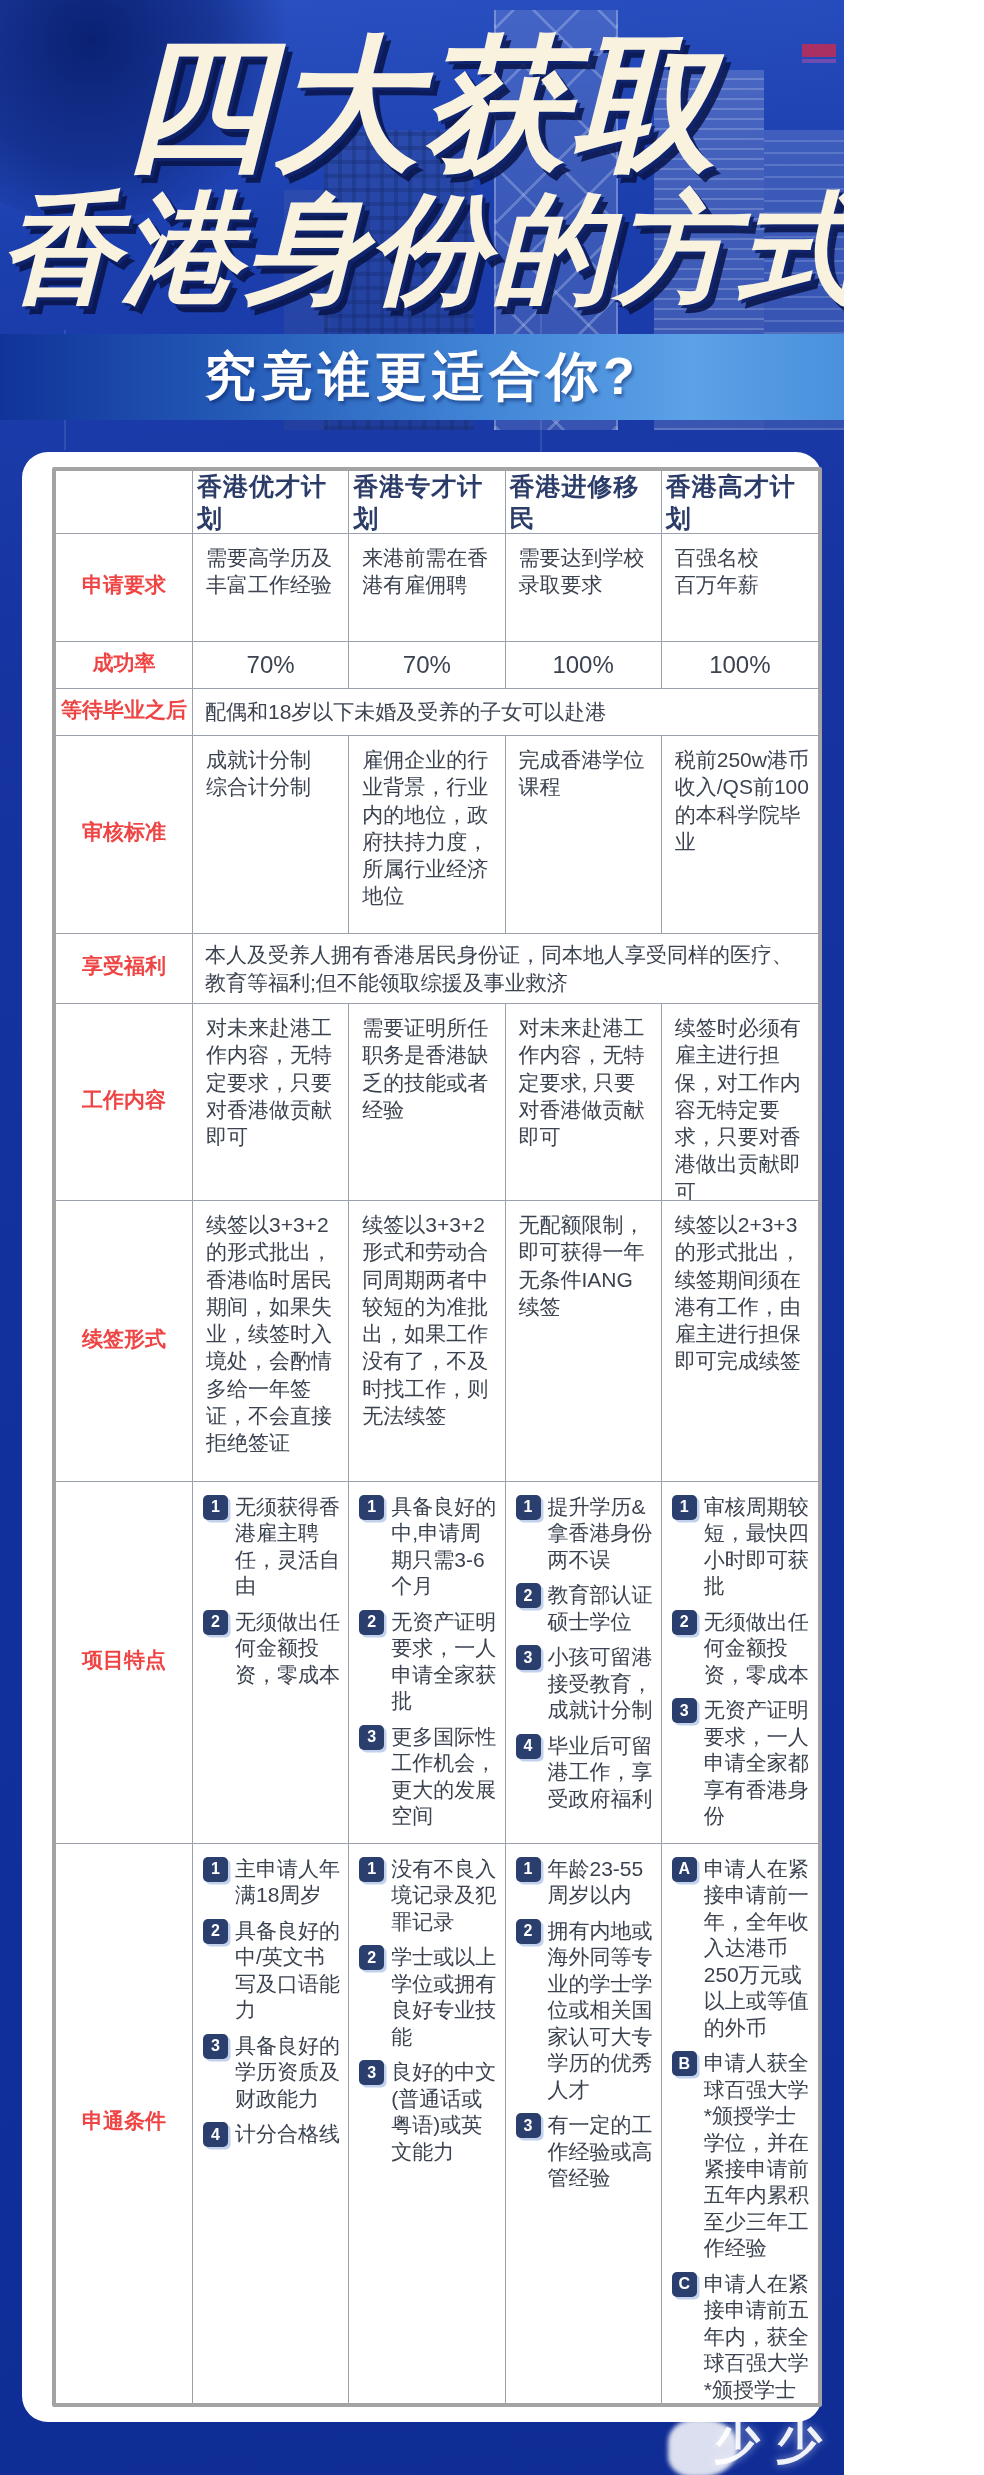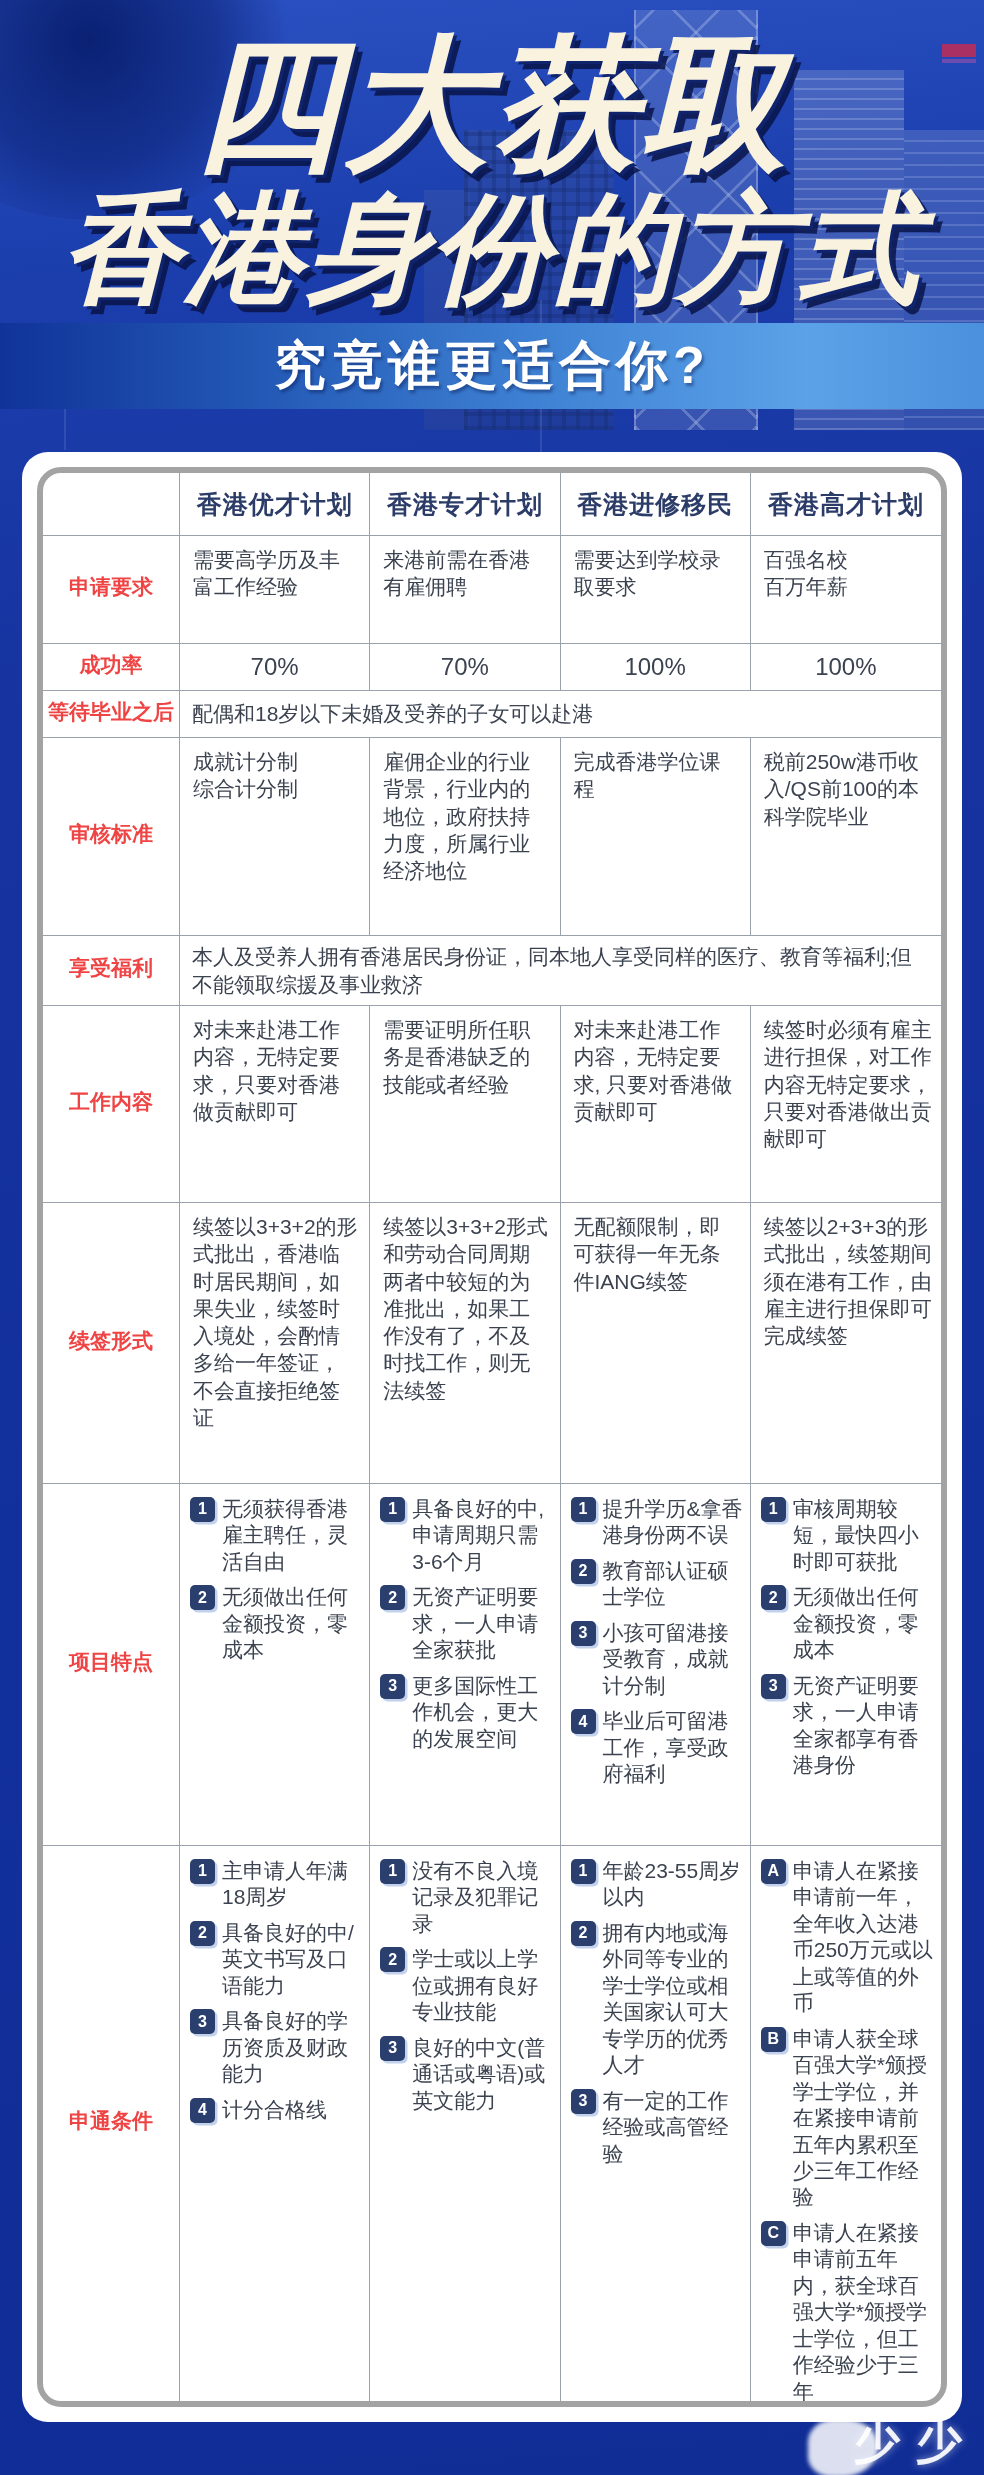--- a/index.html
+++ b/index.html
@@ -1,17 +1,17 @@
 <!DOCTYPE html>
 <html><head>
 <meta charset="utf-8">
 <style>
   html,body{margin:0;padding:0;}
   body{font-family:"Liberation Sans","DejaVu Sans",sans-serif;}
-  .page{position:relative;width:984px;height:2475px;overflow:hidden;
+  .page{position:relative;width:844px;height:2475px;overflow:hidden;
     background:linear-gradient(175deg,#2b51c2 0%,#1c3fae 10%,#16339f 28%,#12309c 60%,#102d96 100%);}
   
   .dark-blob{position:absolute;left:-120px;top:-140px;width:420px;height:360px;border-radius:50%;
     background:radial-gradient(circle,#0a2173 0%,rgba(10,33,115,.55) 45%,rgba(10,33,115,0) 72%);z-index:0;}
   .skyline{position:absolute;right:0;top:0;width:560px;height:430px;z-index:0;opacity:.85;}
   .bldg{position:absolute;bottom:0;}
   .b1{left:210px;width:120px;height:420px;background:
       repeating-linear-gradient(45deg,rgba(205,218,245,.35) 0 3px,rgba(205,218,245,0) 3px 46px),
       repeating-linear-gradient(-45deg,rgba(205,218,245,.35) 0 3px,rgba(205,218,245,0) 3px 46px),
       linear-gradient(180deg,rgba(150,170,220,.30),rgba(120,140,200,.38));
@@ -34,33 +34,33 @@
   .s2{left:330px;top:1230px;height:180px;}
   .s3{left:540px;top:300px;height:160px;width:2px;}
   .s4{left:120px;top:2240px;height:180px;width:2px;}
   .s5{left:64px;top:330px;height:120px;width:2px;}
   
   .titles{position:absolute;top:26px;left:0;width:100%;text-align:center;z-index:3;}
   .t1,.t2{font-weight:bold;font-style:italic;color:#f8f2df;line-height:1.08;
     text-shadow:3px 3px 0 #10246e,7px 8px 0 rgba(8,20,72,.85);letter-spacing:3px;white-space:nowrap;}
   .t1{font-size:146px;}
   .t2{font-size:120px;}
-  .band{position:absolute;left:0;top:323px;width:100%;height:86px;z-index:2;
+  .band{position:absolute;left:0;top:334px;width:100%;height:86px;z-index:2;
     background:linear-gradient(90deg,#103399 0%,#2257b4 25%,#3f82d4 55%,#5ba2e8 82%,#4a90dc 100%);
     display:flex;align-items:center;justify-content:center;}
   .band span{font-size:52px;font-weight:bold;color:#ffffff;letter-spacing:5px;
     text-shadow:2px 3px 3px rgba(10,30,90,.45);}
   
   .card{position:absolute;left:22px;right:22px;top:452px;bottom:53px;background:#ffffff;
     border-radius:26px;padding:15px;z-index:2;box-sizing:border-box;}
   .grid{display:grid;width:100%;height:100%;box-sizing:border-box;
     grid-template-columns:137px 1fr 1fr 1fr 1fr;
     grid-template-rows:63px 108px 47px 47px 198px 70px 197px 281px 362px 1fr;
-    border:6px solid #a3a3a3;border-radius:24px;
-    font-size:21px;color:#3c4350;line-height:1.3;}
+    border:4px solid #a3a3a3;border-radius:2px;
+    font-size:21px;color:#3c4350;line-height:1.3;margin-left:15px;}
   .c{border-right:1.5px solid #9aa0ac;border-bottom:1.5px solid #9aa0ac;
     padding:10px 9px 6px 13px;box-sizing:border-box;overflow:hidden;}
   .lc{border-right:none;}
   .lr{border-bottom:none;}
   .hd{display:flex;align-items:center;justify-content:center;padding:4px;
     font-weight:bold;color:#2c3c68;font-size:25px;letter-spacing:1px;}
   .lab{display:flex;align-items:center;justify-content:center;text-align:center;
     font-weight:bold;color:#ef4444;font-size:21px;padding:4px;line-height:1.25;font-family:Liberation Mono, monospace;}
   .ctr{display:flex;align-items:center;justify-content:center;text-align:center;
     padding:4px;font-size:24px;}

